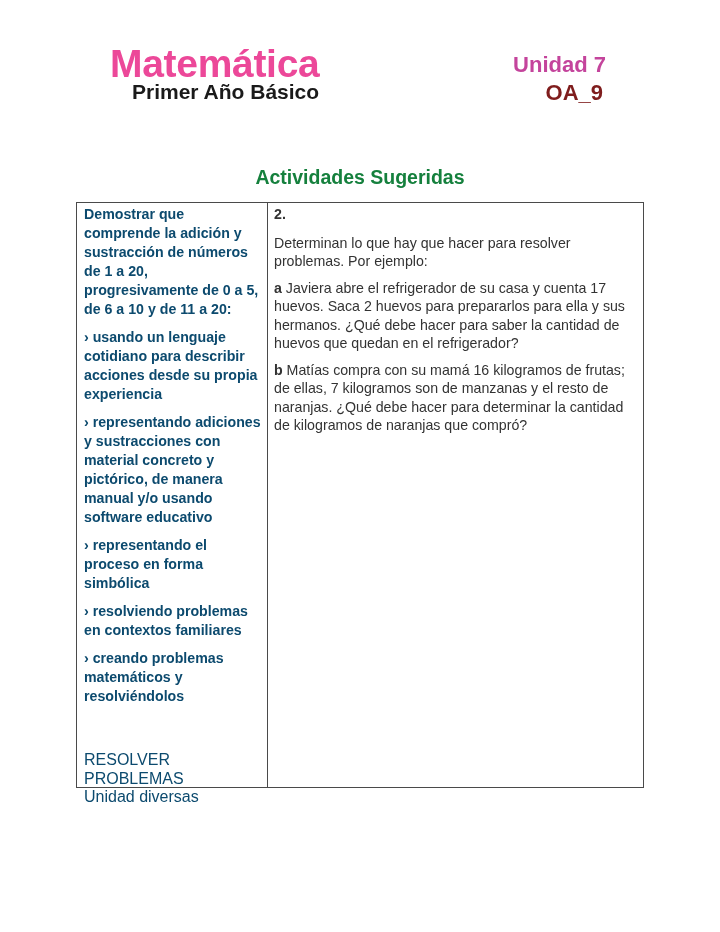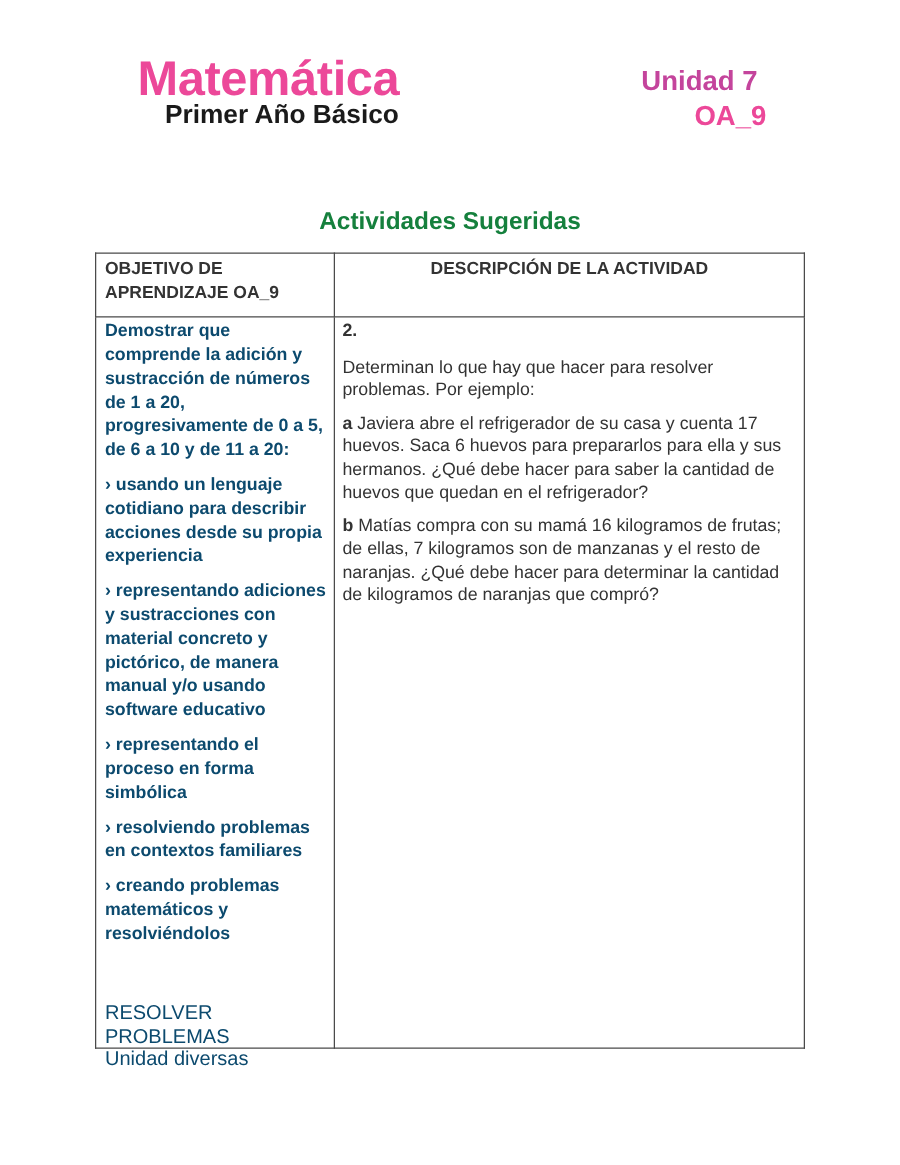--- a/index.html
+++ b/index.html
@@ -1,20 +1,20 @@
 <!DOCTYPE html>
 <html><head>
   <meta charset="utf-8">
   <style>
     html, body { margin: 0; padding: 0; background: #ffffff; }
     body { width: 720px; height: 932px; position: relative; overflow: hidden; font-family: "Liberation Sans", sans-serif; color: #333333; }
     .hdr-title { position: absolute; left: 110px; top: 42px; font-size: 39px; font-weight: bold; color: #ec4899; letter-spacing: -0.3px; text-align: right; }
     .hdr-sub { position: absolute; left: 112px; top: 80px; font-size: 21px; font-weight: bold; color: #1a1a1a; margin-left: 20px; }
     .hdr-unit { position: absolute; right: 114px; top: 52px; font-size: 22px; font-weight: bold; color: #c4449c; text-align: right; }
-    .hdr-oa { position: absolute; right: 107px; top: 80px; font-size: 22px; font-weight: bold; color: #ec4899; text-align: right; }
+    .hdr-oa { position: absolute; right: 117px; top: 80px; font-size: 22px; font-weight: bold; color: #7f1d1d; text-align: right; }
     .section-title { position: absolute; left: 0; width: 720px; top: 166px; text-align: center; font-size: 19.5px; font-weight: bold; color: #15803d; }
     table.act { position: absolute; left: 76px; top: 202px; width: 568px; border-collapse: collapse; table-layout: fixed; }
     table.act td, table.act th { border: 1.3px solid #4a4a4a; vertical-align: top; padding: 0; }
     th { font-weight: bold; font-size: 14px; color: #333; text-align: left; }
     .col1 { width: 191px; }
     .head-left { height: 48px; padding: 2px 6px 0 7px !important; line-height: 19px; }
     .head-right { text-align: center !important; padding-top: 2px !important; line-height: 19px; }
     .body-left { height: 582px; padding: 2px 4px 0 7px !important; font-size: 14.2px; font-weight: bold; line-height: 19px; color: #0c4a6e; position: relative; }
     .body-left p { margin: 0 0 9px 0; }
     .body-right { padding: 2px 8px 0 6px !important; font-size: 14.2px; line-height: 18.5px; color: #333; }
@@ -32,38 +32,34 @@
 <div class="hdr-oa">OA_9</div>
 
 <div class="section-title">Actividades Sugeridas</div>
 
 <table class="act">
   <colgroup>
       <col class="col1">
       <col>
     </colgroup>
   <tbody>
-      <tr>
-    <th class="head-left">OBJETIVO DE APRENDIZAJE OA_9</th>
-    <th class="head-right">DESCRIPCIÓN DE LA ACTIVIDAD</th>
-  </tr>
   <tr>
     <td class="body-left">
       <p>Demostrar que comprende la adición y sustracción de números de 1 a 20, progresivamente de 0 a 5, de 6 a 10 y de 11 a 20:</p>
       <p>› usando un lenguaje cotidiano para describir acciones desde su propia experiencia</p>
       <p>› representando adiciones y sustracciones con material concreto y pictórico, de manera manual y/o usando software educativo</p>
       <p>› representando el proceso en forma simbólica</p>
       <p>› resolviendo problemas en contextos familiares</p>
       <p>› creando problemas matemáticos y resolviéndolos</p>
       <div class="rp">
         <div>RESOLVER PROBLEMAS</div>
         <div>Unidad diversas</div>
       </div>
     </td>
     <td class="body-right">
       <p class="num">2.</p>
       <p>Determinan lo que hay que hacer para resolver problemas. Por ejemplo:</p>
-      <p><span class="bold">a</span><span> Javiera abre el refrigerador de su casa y cuenta 17 huevos. Saca 6 huevos para prepararlos para ella y sus hermanos. ¿Qué debe hacer para saber la cantidad de huevos que quedan en el refrigerador?</span></p>
+      <p><span class="bold">a</span><span> Javiera abre el refrigerador de su casa y cuenta 17 huevos. Saca 2 huevos para prepararlos para ella y sus hermanos. ¿Qué debe hacer para saber la cantidad de huevos que quedan en el refrigerador?</span></p>
       <p><span class="bold">b</span><span> Matías compra con su mamá 16 kilogramos de frutas; de ellas, 7 kilogramos son de manzanas y el resto de naranjas. ¿Qué debe hacer para determinar la cantidad de kilogramos de naranjas que compró?</span></p>
     </td>
   </tr>
 </tbody>
   </table>
 
 </body></html>

